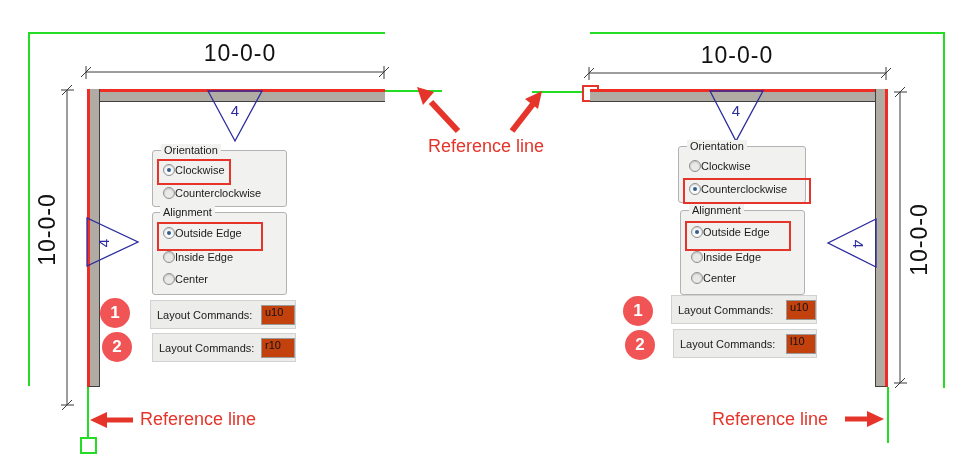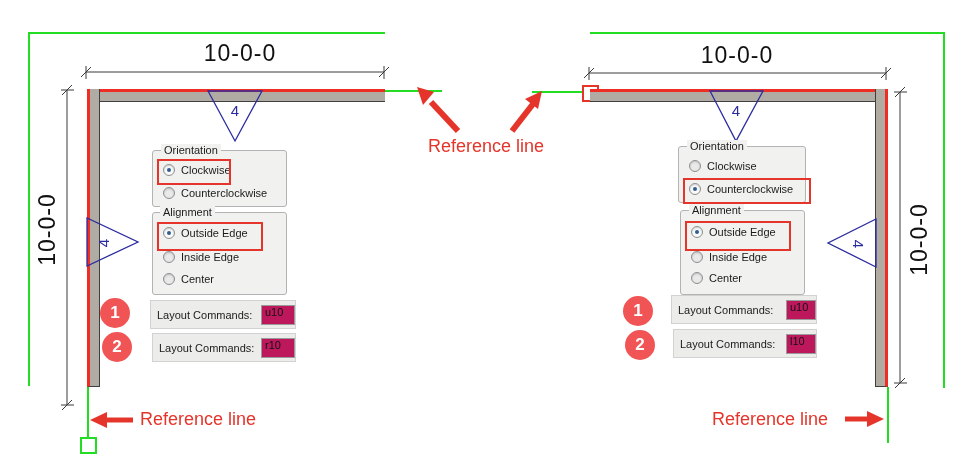--- a/index.html
+++ b/index.html
@@ -15,37 +15,37 @@
   .wall { position:absolute; background:#b0aca3; box-sizing:border-box; }
   .wall-h { border-top:3px solid #ee2e24; border-bottom:1px solid #3f3f3f; }
   .wall-v-left  { border-left:3px solid #ee2e24; border-right:1px solid #3f3f3f; border-bottom:1px solid #3f3f3f; }
   .wall-v-right { border-right:3px solid #ee2e24; border-left:1px solid #3f3f3f; border-bottom:1px solid #3f3f3f; }
   
   .dimtext { position:absolute; font-size:23px; color:#111; text-align:center; width:110px; letter-spacing:1px; }
   .dimtext.vert { transform:rotate(-90deg); }
   
   .groupbox { position:absolute; background:#f1f1ef; border:1px solid #b3b3b3; border-radius:3px; box-sizing:border-box; }
   .legend { position:absolute; font-size:11px; color:#1b1b1b; background:#f1f1ef; padding:0 3px; }
-  .radio-row { position:absolute; display:flex; align-items:center; gap:6px; }
+  .radio-row { position:absolute; display:flex; align-items:center; }
   .radio { width:12px; height:12px; border-radius:50%; background:#fbfbfb; border:1px solid #8f8f8f;
            box-shadow:inset 0 1px 2px rgba(0,0,0,0.18); position:relative; flex:none; box-sizing:border-box; }
   .radio.unsel { background:#e9e9e9; }
   .radio.selected::after { content:""; position:absolute; left:3px; top:3px; width:4px; height:4px;
            border-radius:50%; background:#2f5e91; }
   .radio-label { font-size:11px; color:#1b1b1b; white-space:nowrap; }
   .highlight { position:absolute; border:2px solid #e5352b; background:transparent; }
   
   .badge { position:absolute; width:30px; height:30px; border-radius:50%; background:#f15454; color:#fff;
            font-size:17px; font-weight:bold; display:flex; align-items:center; justify-content:center; }
   
   .cmd-row { position:absolute; height:29px; background:#ececea; border:1px solid #d2d2d0; box-sizing:border-box;
              display:flex; align-items:center; justify-content:space-between; padding-left:6px; }
   .cmd-label { font-size:11px; color:#1b1b1b; white-space:nowrap; }
   .cmd-input { width:34px; height:20px; border:1px solid #9a9a9a; font-family:"Liberation Sans", sans-serif;
-               font-size:11px; padding:0 0 6px 3px; box-sizing:border-box; background:#be185d; color:#111; }
+               font-size:11px; padding:0 0 6px 3px; box-sizing:border-box; background:#c2410c; color:#111; }
   
   .reflabel { position:absolute; color:#e5352b; font-size:18px; font-weight:normal; white-space:nowrap; }
   svg { position:absolute; left:0; top:0; }
 </style>
 </head>
 <body>
 
 <div id="canvas">
 
   <div class="gline" style="left:29px;  top:32px;  width:356px; height:2px;"></div>

